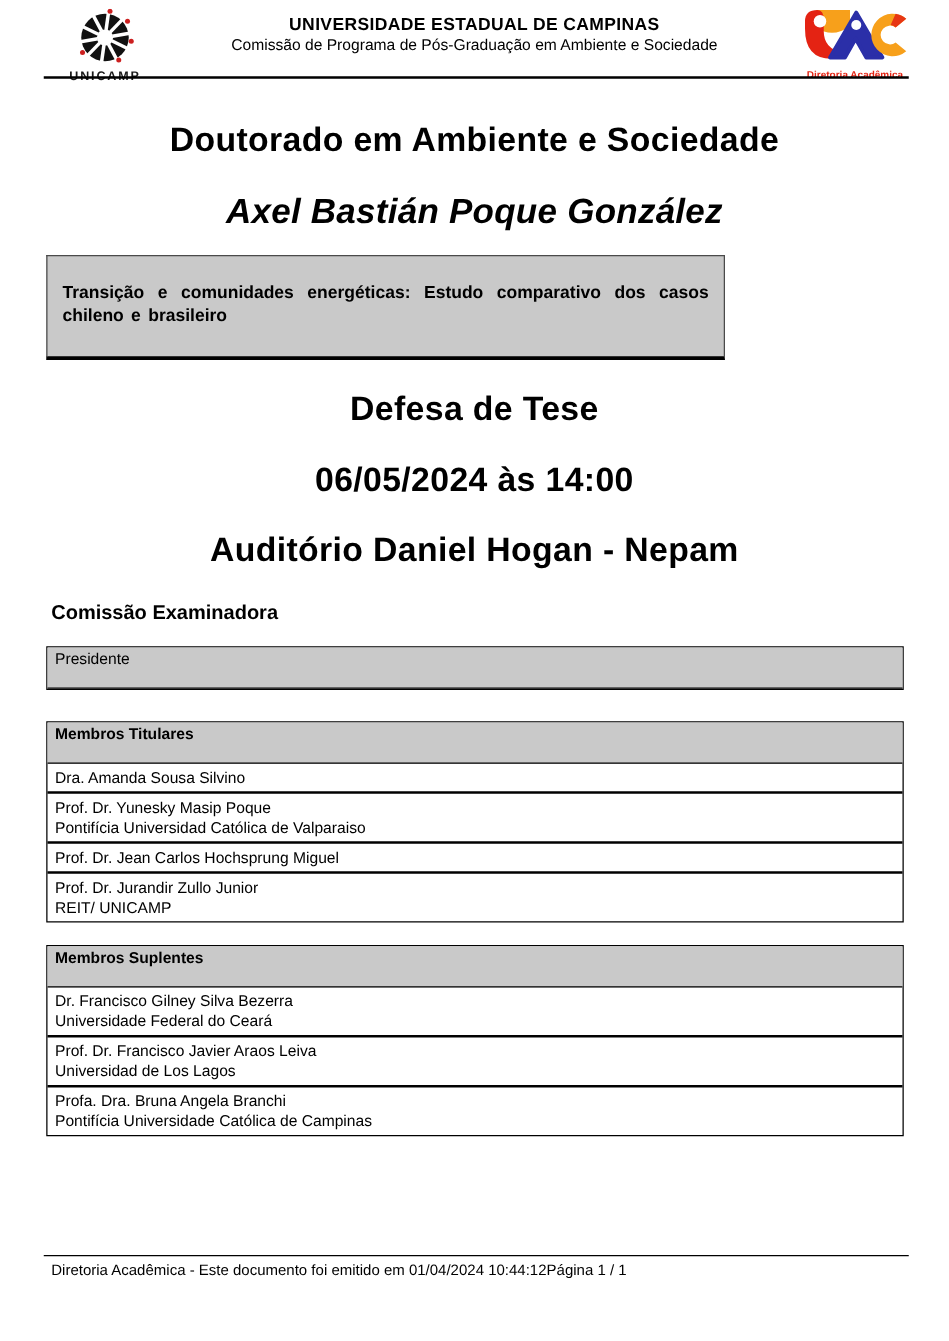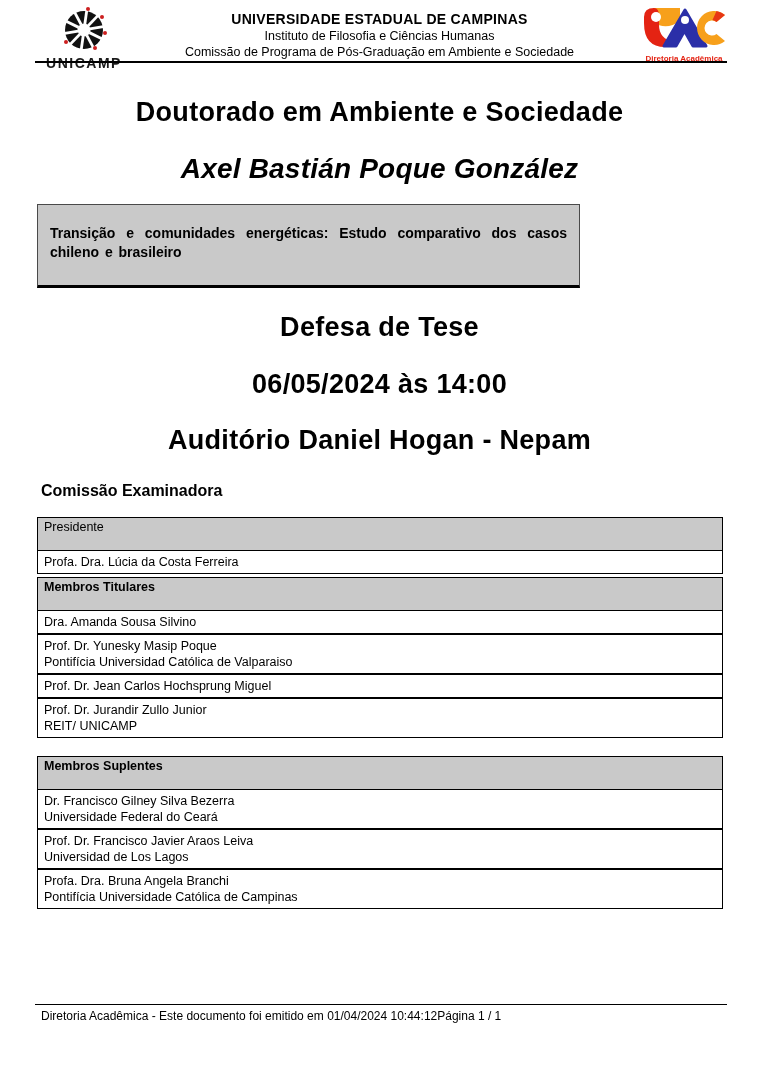--- a/index.html
+++ b/index.html
@@ -7,21 +7,21 @@
   body {
     font-family:"Liberation Sans", sans-serif;
     color:#000;
     position:relative;
     overflow:hidden;
   }
   .abs { position:absolute; }
 
   
   .u-logo { left:46px; top:7px; width:76px; text-align:center; }
-  .u-logo-label { font-size:14px; font-weight:bold; letter-spacing:1.5px; color:#1a1a1a; margin-top:-2px; }
+  .u-logo-label { font-size:10px; font-weight:bold; letter-spacing:1.5px; color:#1a1a1a; margin-top:-2px; }
   .center-head { left:130px; right:130px; top:11px; text-align:center; }
   .uni-name { font-size:14px; font-weight:bold; letter-spacing:0.3px; }
   .head-sub { font-size:12.5px; margin-top:2px; }
   .dac-logo { left:636px; top:6px; width:96px; text-align:center; }
   .dac-label { font-size:8px; font-weight:bold; color:#e42313; margin-top:0px; }
   .top-rule { top:61px; left:35px; width:692px; border-top:2px solid #000; }
 
   
   .bigline { left:0; width:759px; text-align:center; font-weight:bold; font-size:27px; letter-spacing:0.3px; }
   .program-title { top:97px; }
@@ -92,21 +92,20 @@
           <circle cx="-18" cy="12" r="2"></circle>
         </g>
       </g>
     </svg>
   </span>
   <div class="u-logo-label">UNICAMP</div>
 </div>
 
 <div class="abs center-head">
   <div class="uni-name">UNIVERSIDADE ESTADUAL DE CAMPINAS</div>
-  <div class="head-sub">Instituto de Filosofia e Ciências Humanas</div>
   <div class="head-sub">Comissão de Programa de Pós-Graduação em Ambiente e Sociedade</div>
 </div>
 
 <div class="abs dac-logo">
   <span>
     <svg width="88" height="44" viewBox="0 0 88 44" aria-hidden="true">
       <path d="M13 2 h27 v13 q-14 10 -27 1 z" fill="#f7a01b"></path>
       <path d="M14 2 q-10 0 -10 9 v6 q0 24 21 24 q7 0 9 -5 q-15 -3 -15 -17 v-9 q0 -8 -5 -8 z" fill="#e42313"></path>
       <circle cx="16" cy="11" r="5" fill="#fff"></circle>
       <path d="M45 4 L66 40 L53 40 L44.5 25 L36 40 L24 40 Z" fill="#2b2fa8" stroke="#2b2fa8" stroke-width="3" stroke-linejoin="round"></path>
@@ -128,23 +127,20 @@
 </div>
 
 <div class="abs bigline event-type">Defesa de Tese</div>
 <div class="abs bigline event-datetime">06/05/2024 às 14:00</div>
 <div class="abs bigline event-location">Auditório Daniel Hogan - Nepam</div>
 
 <div class="abs section-title">Comissão Examinadora</div>
 
 <section class="abs ctable t-presidente">
   <div class="chead">Presidente</div>
-  <div class="cbody">
-    <div class="mname">Profa. Dra. Lúcia da Costa Ferreira</div>
-  </div>
 </section>
 
 <section class="abs ctable t-titulares">
   <div class="chead bold">Membros Titulares</div>
   <div class="cbody">
     <div class="mname">Dra. Amanda Sousa Silvino</div>
   </div>
   <div class="cbody">
     <div class="mname">Prof. Dr. Yunesky Masip Poque</div>
     <div class="maff">Pontifícia Universidad Católica de Valparaiso</div>

